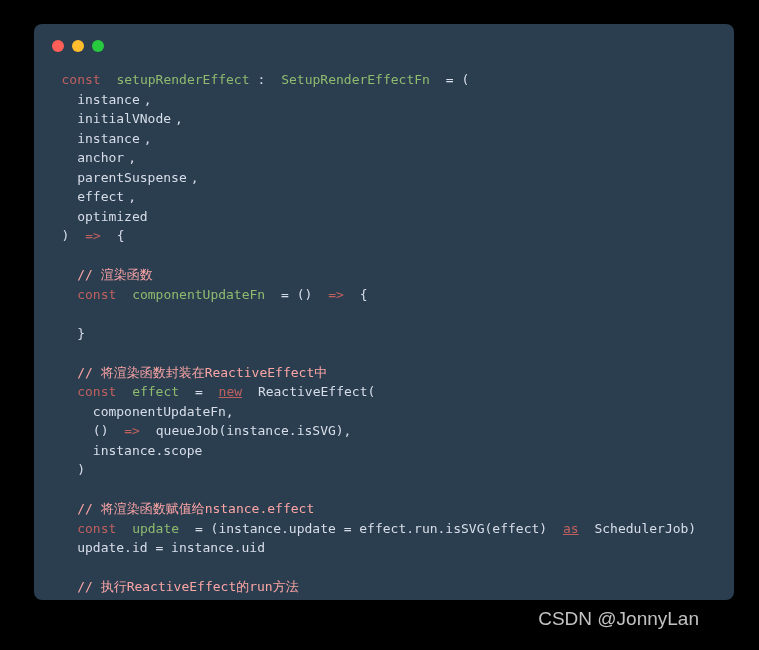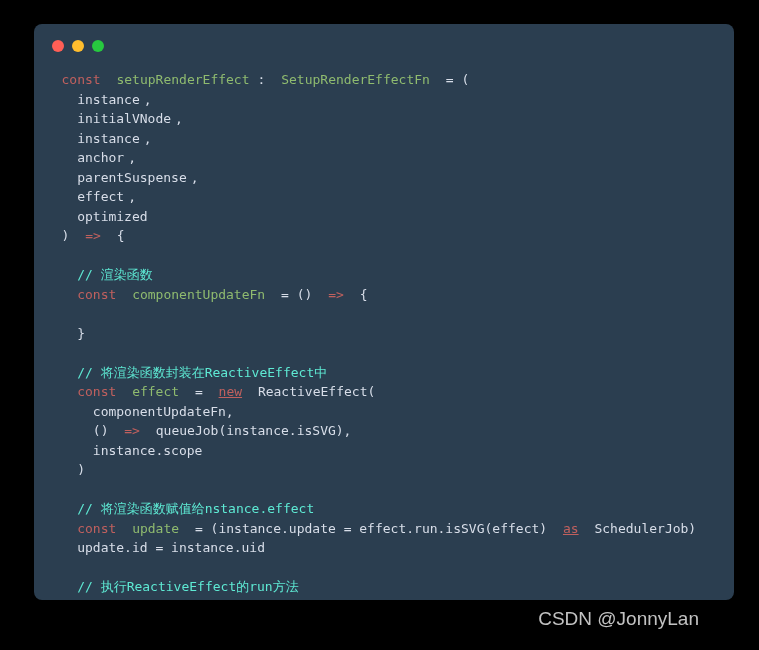--- a/index.html
+++ b/index.html
@@ -43,21 +43,21 @@
       padding: 14px 20px;
       font-size: 13px;
       line-height: 1.5;
       color: #d8dee9;
       white-space: pre;
       font-family: "SF Mono", Monaco, Menlo, Consolas, monospace;
     }
     .kw { color: #c0605e; }
     .fn { color: #8fbb6f; }
     .op { color: #c0605e; }
-    .cmt { color: #5eead4; }
+    .cmt { color: #fca5a5; }
     .kw2 { color: #c0605e; text-decoration: underline; }
     .punct { color: #d8dee9; }
     .watermark {
       color: #c2c2c2;
       font-family: sans-serif;
       font-size: 19px;
       align-self: flex-end;
       margin-top: 4px;
       margin-right: 30px;
     }

